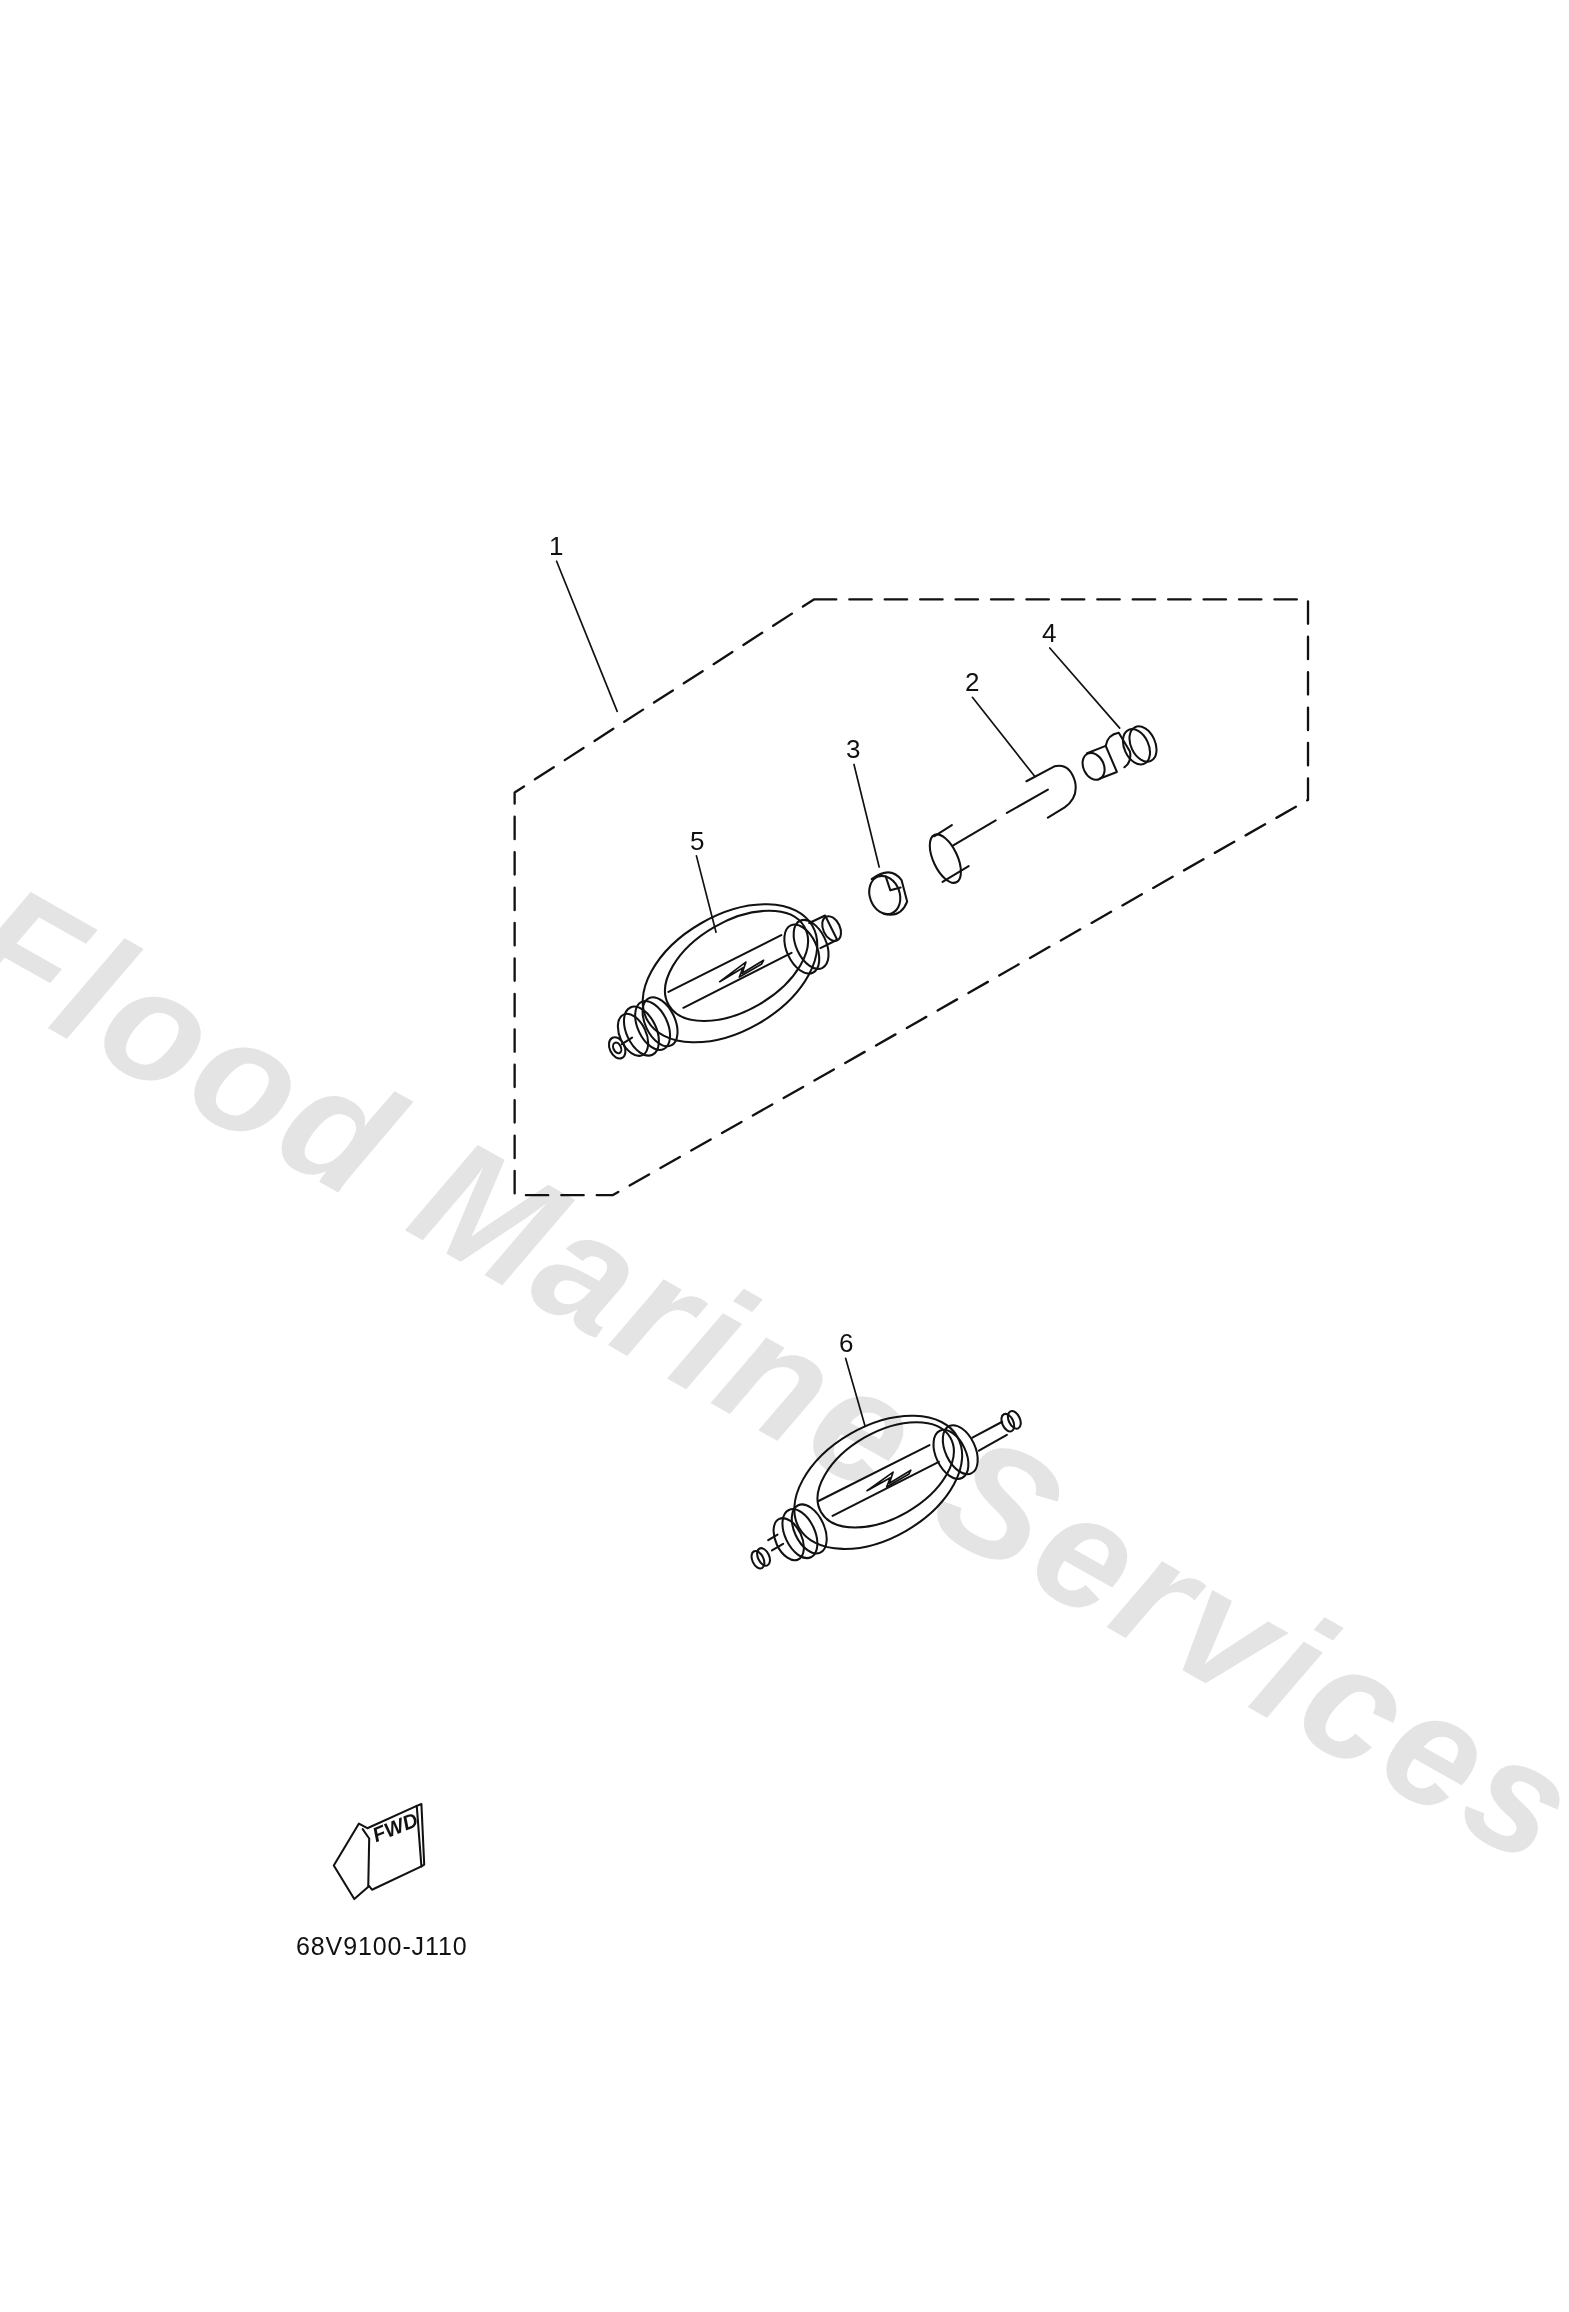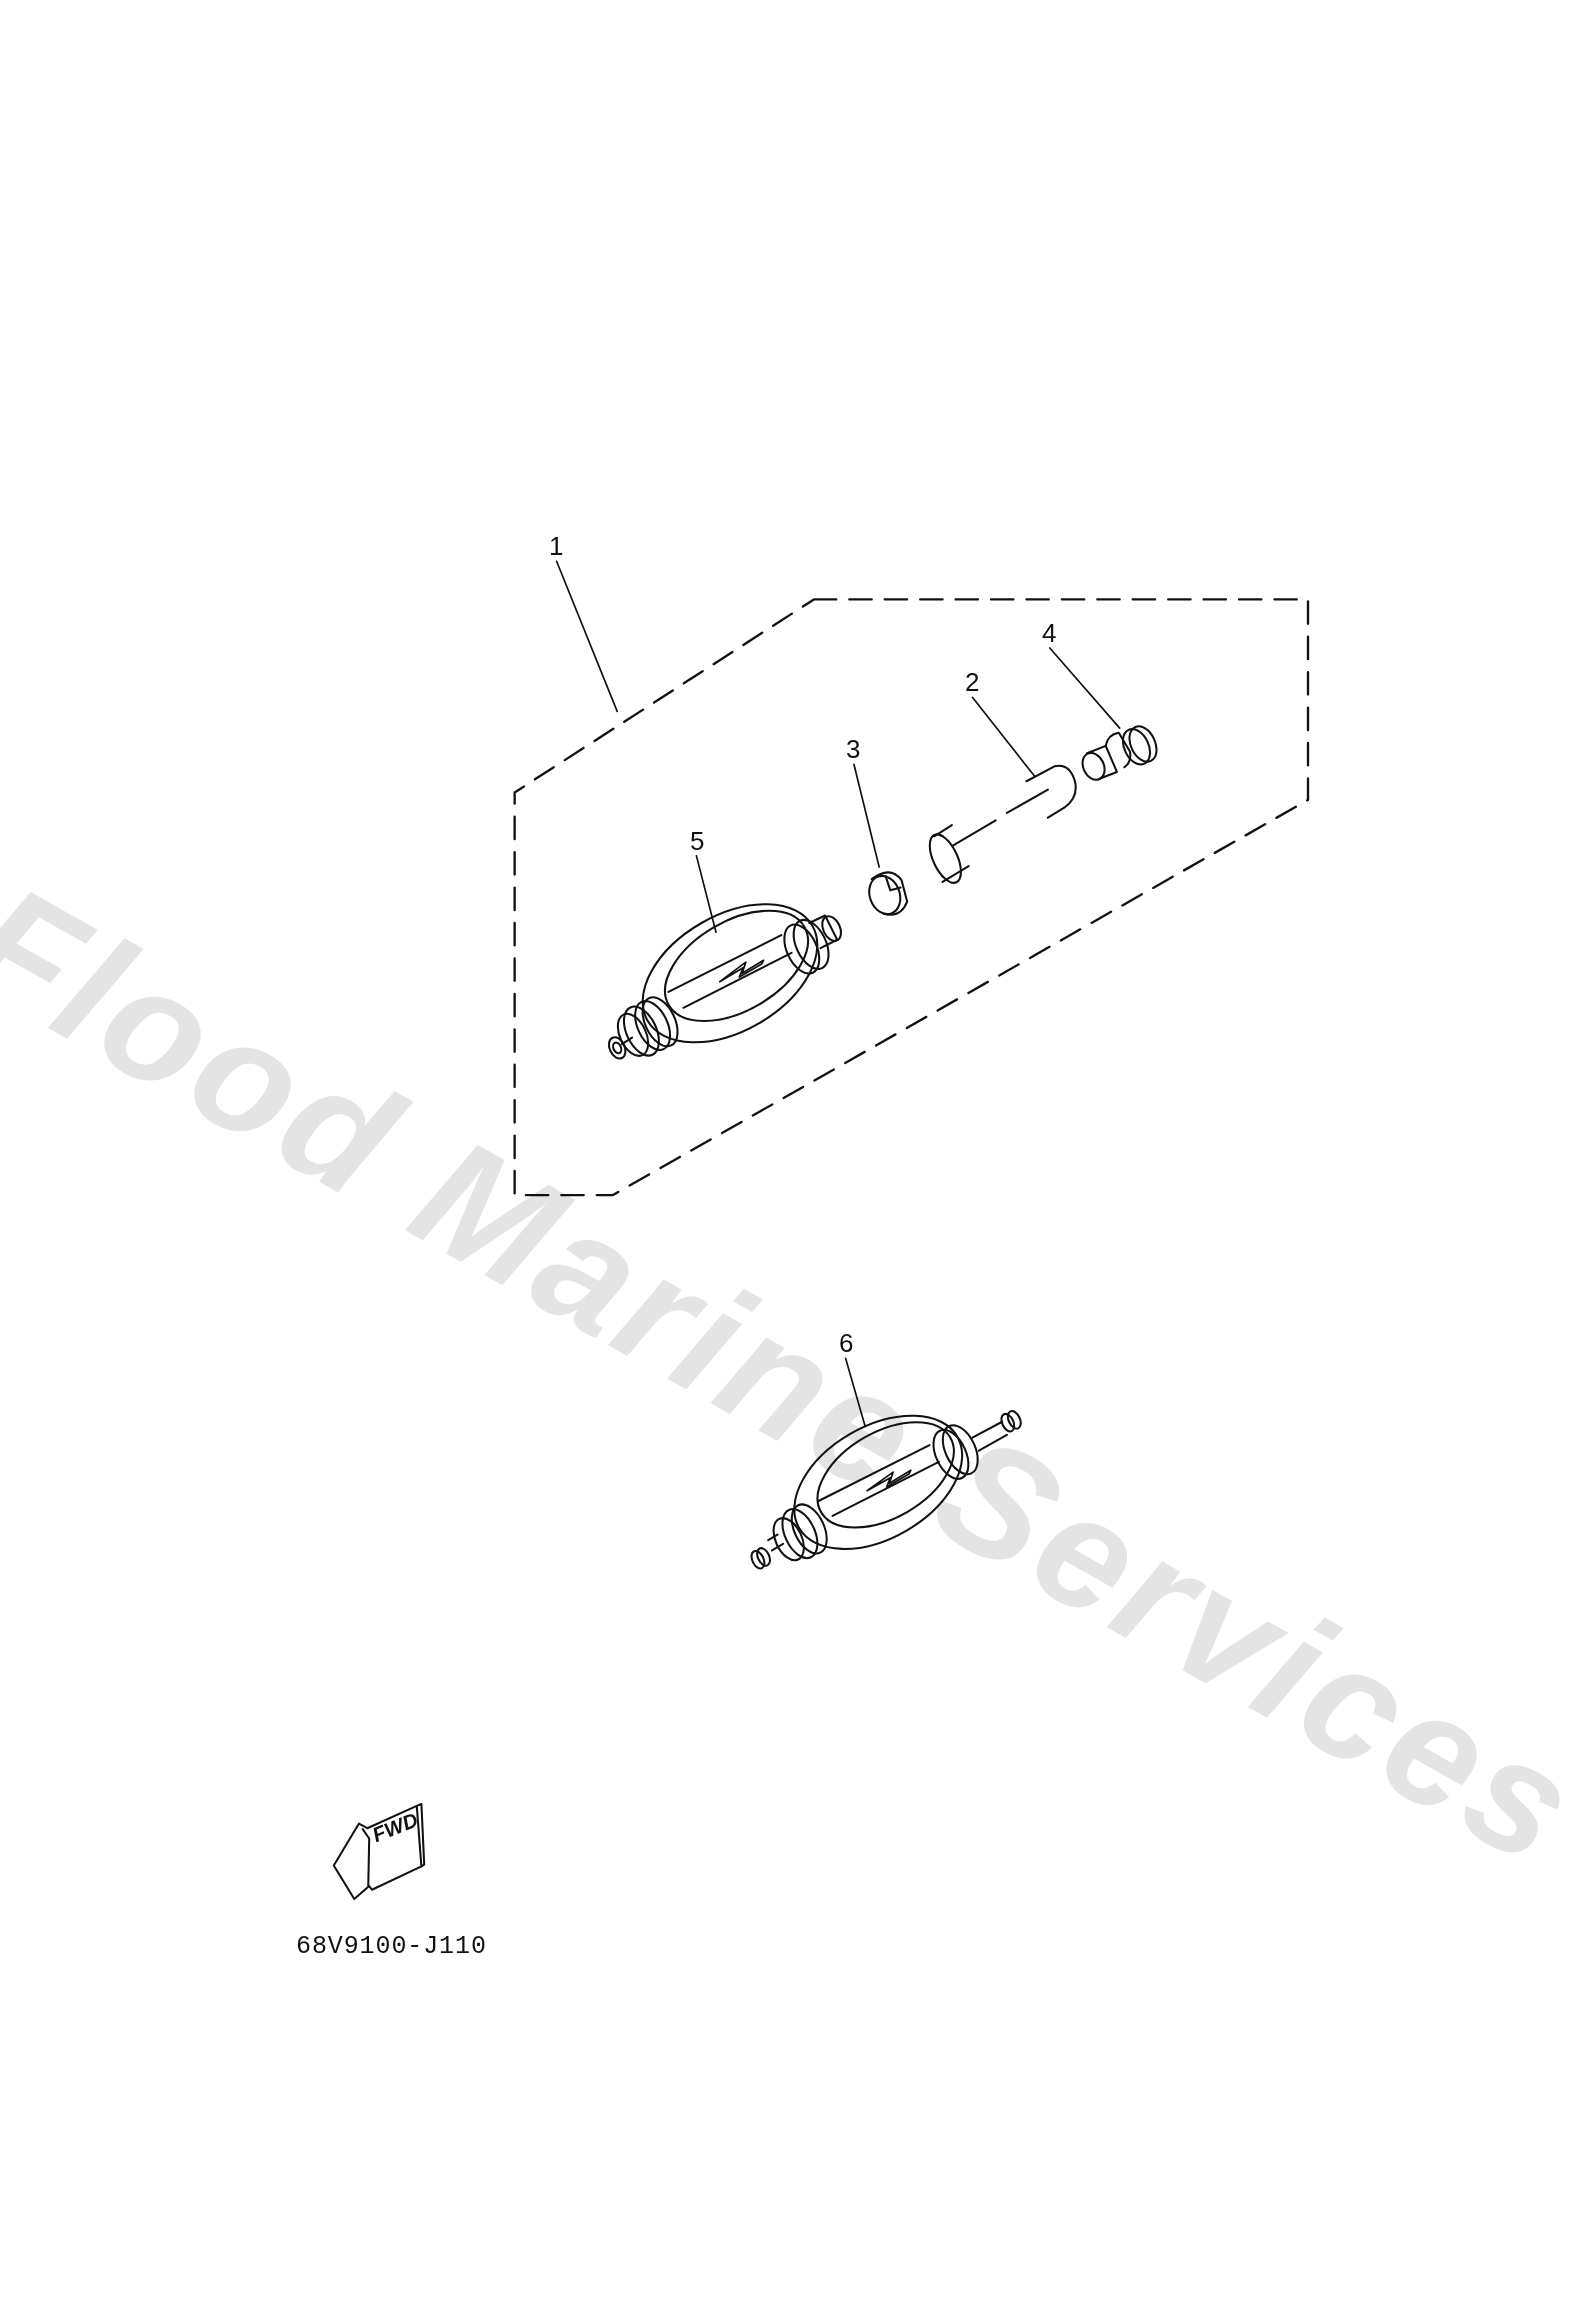--- a/index.html
+++ b/index.html
@@ -3,21 +3,21 @@
 <meta charset="utf-8">
 <style>
   html, body { margin:0; padding:0; background:#ffffff; }
   body { width:1570px; height:2313px; position:relative; overflow:hidden; font-family:"Liberation Sans", sans-serif; }
   .wm { position:absolute; left:0; top:0; width:1570px; height:2313px; pointer-events:none; }
   .wm-text { position:absolute; left:28px; top:848px; transform-origin:0 0; transform:rotate(29.5deg);
              font-family:"Liberation Sans", sans-serif; font-weight:bold; font-style:italic; font-size:160px;
              color:#e4e4e4; white-space:nowrap; letter-spacing:5.6px; }
   svg.diagram { position:absolute; left:0; top:0; }
   .callout { position:absolute; font-family:"Liberation Sans", sans-serif; font-size:26px; color:#111; line-height:1; }
-  .partno { position:absolute; left:296px; top:1932px; font-family:Liberation Mono, monospace; font-size:25px; color:#111; letter-spacing:0.9px; }
+  .partno { position:absolute; left:296px; top:1932px; font-family:Liberation Sans, sans-serif; font-size:25px; color:#111; letter-spacing:0.9px; }
 </style>
 </head>
 <body>
 
 <div class="wm">
   <div class="wm-text">Flood Marine Services</div>
 </div>
 
 <svg class="diagram" width="1570" height="2313" viewBox="0 0 1684 2481" fill="none" stroke="#111" stroke-width="2.2" stroke-linecap="round" stroke-linejoin="round">
 

